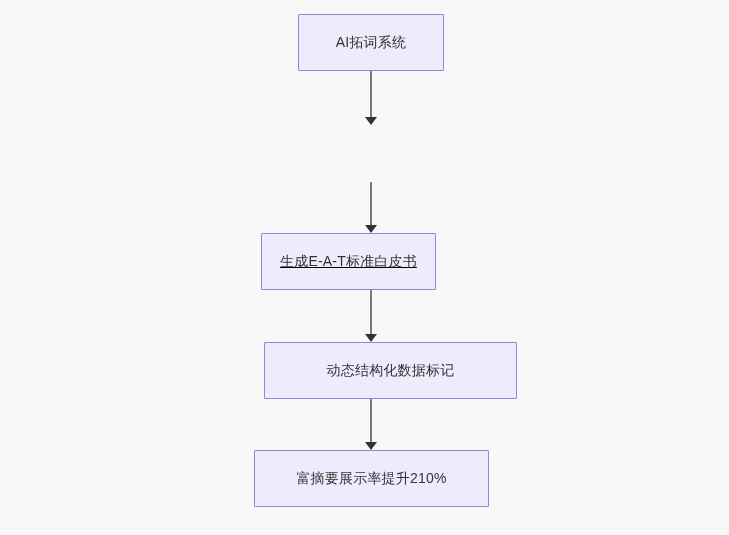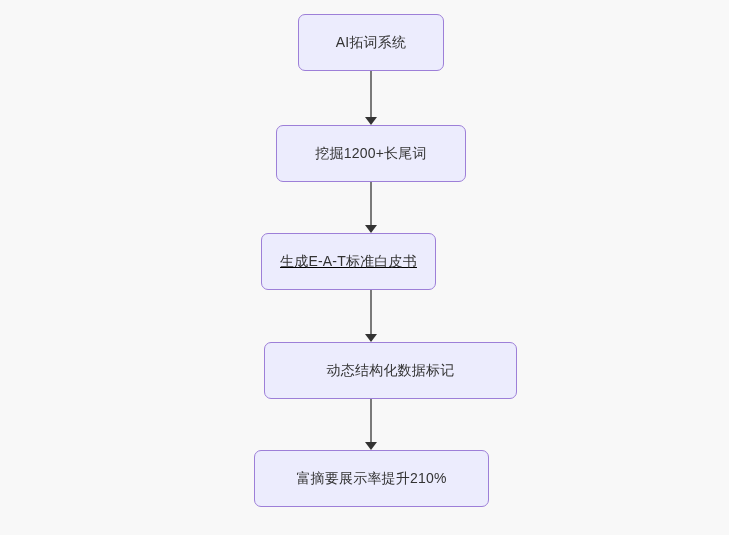--- a/index.html
+++ b/index.html
@@ -16,21 +16,21 @@
   #flowchart-canvas {
     position: relative;
     width: 729px;
     height: 535px;
   }
   .node {
     position: absolute;
     box-sizing: border-box;
     background: #ececfd;
     border: 1.4px solid #9d7fd8;
-    border-radius: 7px;
+    border-radius: 1px;
     display: flex;
     align-items: center;
     justify-content: center;
     height: 57px;
   }
   .node-label {
     font-size: 14px;
     line-height: 1.2;
     color: #333333;
     white-space: nowrap;
@@ -88,23 +88,20 @@
 
   <div class="node node-n1">
     <span class="node-label">AI拓词系统</span>
   </div>
 
   <div class="edge edge-e1">
     <div class="edge-line"></div>
     <div class="edge-head"></div>
   </div>
 
-  <div class="node node-n2">
-    <span class="node-label">挖掘1200+长尾词</span>
-  </div>
 
   <div class="edge edge-e2">
     <div class="edge-line"></div>
     <div class="edge-head"></div>
   </div>
 
   <div class="node node-n3">
     <span class="node-label">生成E-A-T标准白皮书</span>
   </div>
 

